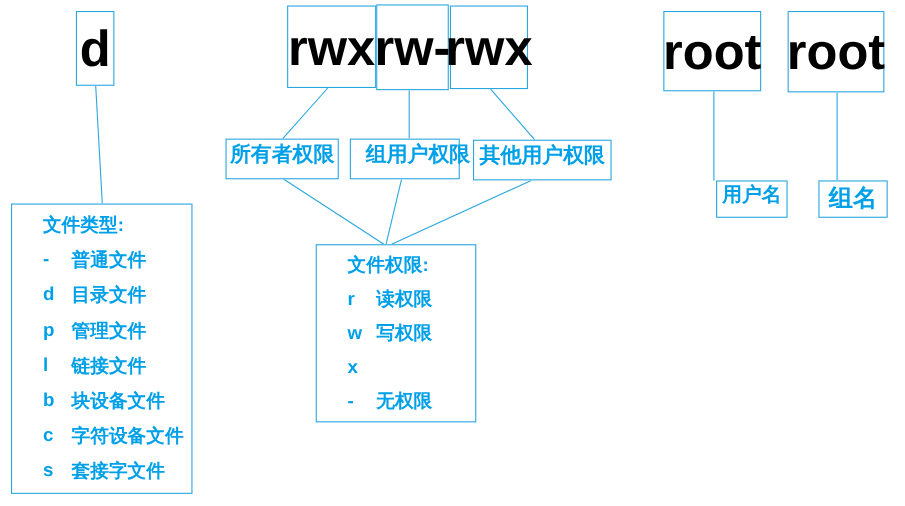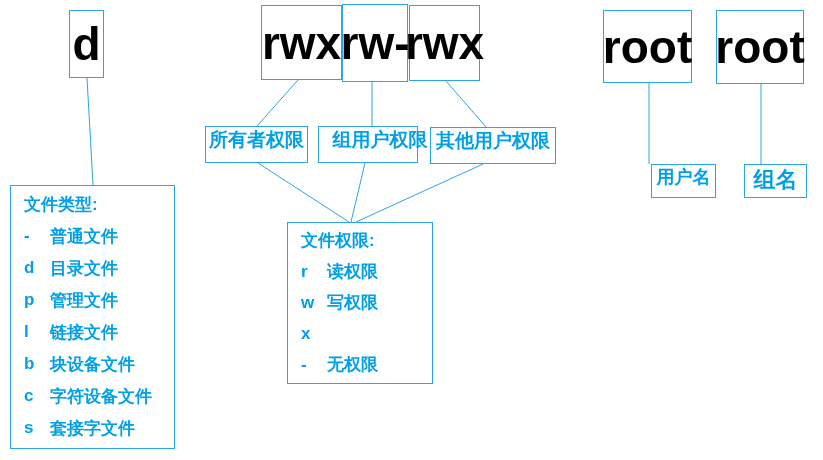--- a/index.html
+++ b/index.html
@@ -52,21 +52,21 @@
     white-space:nowrap;
   }
   .legend{
     position:absolute;
     box-sizing:border-box;
     border:1px solid var(--border);
     background:#ffffff;
     color:var(--accent);
     font-weight:bold;
     font-size:17px;
-    padding:2px 0 0 13px;
+    padding:2px 0 0 28px;
   }
   .legend .row{
     height:32px;
     display:flex;
     align-items:center;
     white-space:nowrap;
   }
   .legend.perm .row{height:31px;}
   .legend .code{
     flex:0 0 26px;

